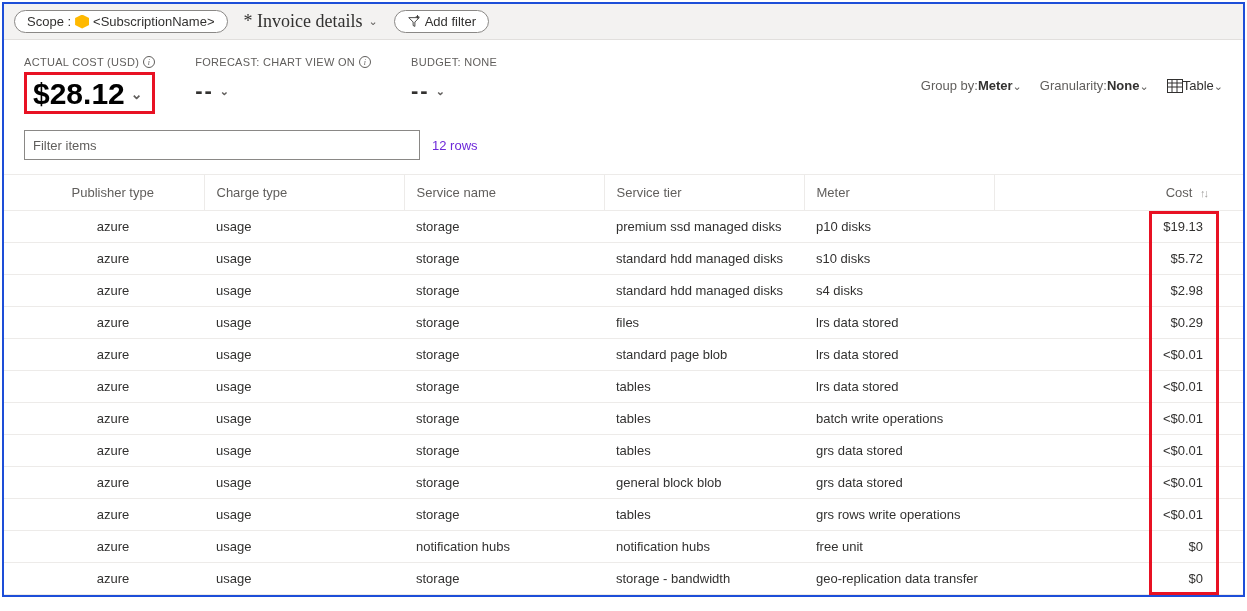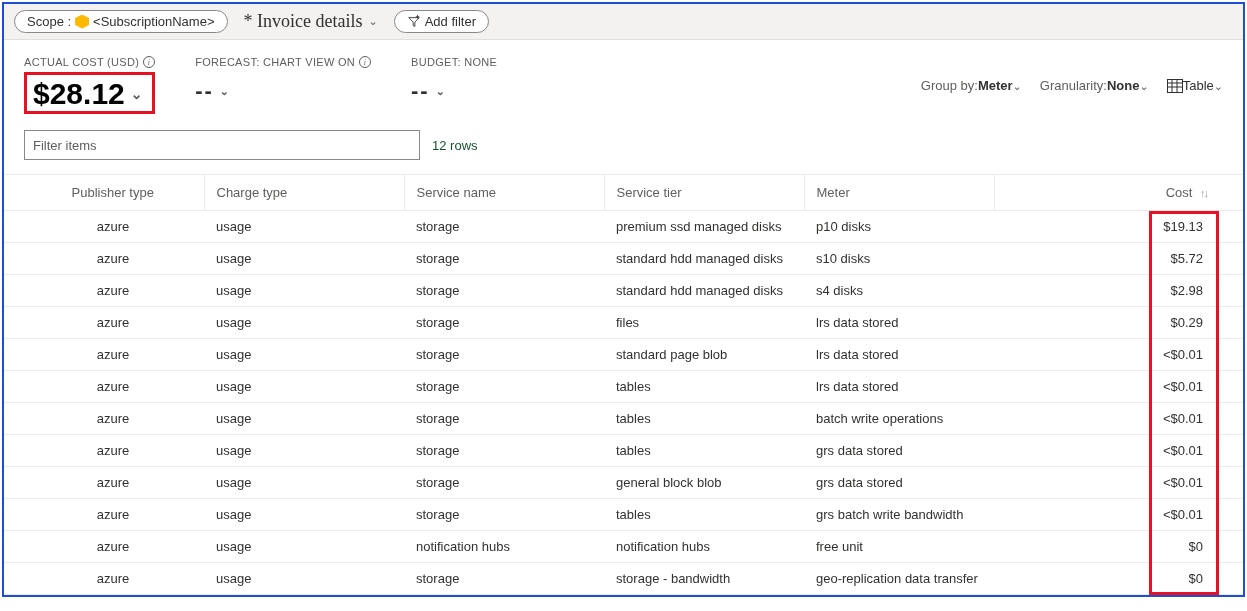--- a/index.html
+++ b/index.html
@@ -168,21 +168,21 @@
     height: 30px;
     border: 1px solid #8a8886;
     padding: 4px 8px;
     font-size: 13px;
     color: #323130;
     outline: none;
   }
   .filter-input::placeholder { color: #605e5c; }
   .rows-count {
     font-size: 13px;
-    color: #14532d;
+    color: #6d28d9;
   }
 
   
   table {
     width: 100%;
     border-collapse: collapse;
   }
   thead th {
     text-align: left;
     font-weight: 400;
@@ -430,21 +430,21 @@
     <td class="col-meter">grs data stored</td>
     <td class="col-cost">&lt;$0.01
       <span class="cost-red-bar  "></span>
     </td>
         </tr>
         <tr>
     <td class="col-pub">azure</td>
     <td class="col-charge">usage</td>
     <td class="col-svc">storage</td>
     <td class="col-tier">tables</td>
-    <td class="col-meter">grs batch write bandwidth</td>
+    <td class="col-meter">grs rows write operations</td>
     <td class="col-cost">&lt;$0.01
       <span class="cost-red-bar  "></span>
     </td>
         </tr>
         <tr>
     <td class="col-pub">azure</td>
     <td class="col-charge">usage</td>
     <td class="col-svc">notification hubs</td>
     <td class="col-tier">notification hubs</td>
     <td class="col-meter">free unit</td>

